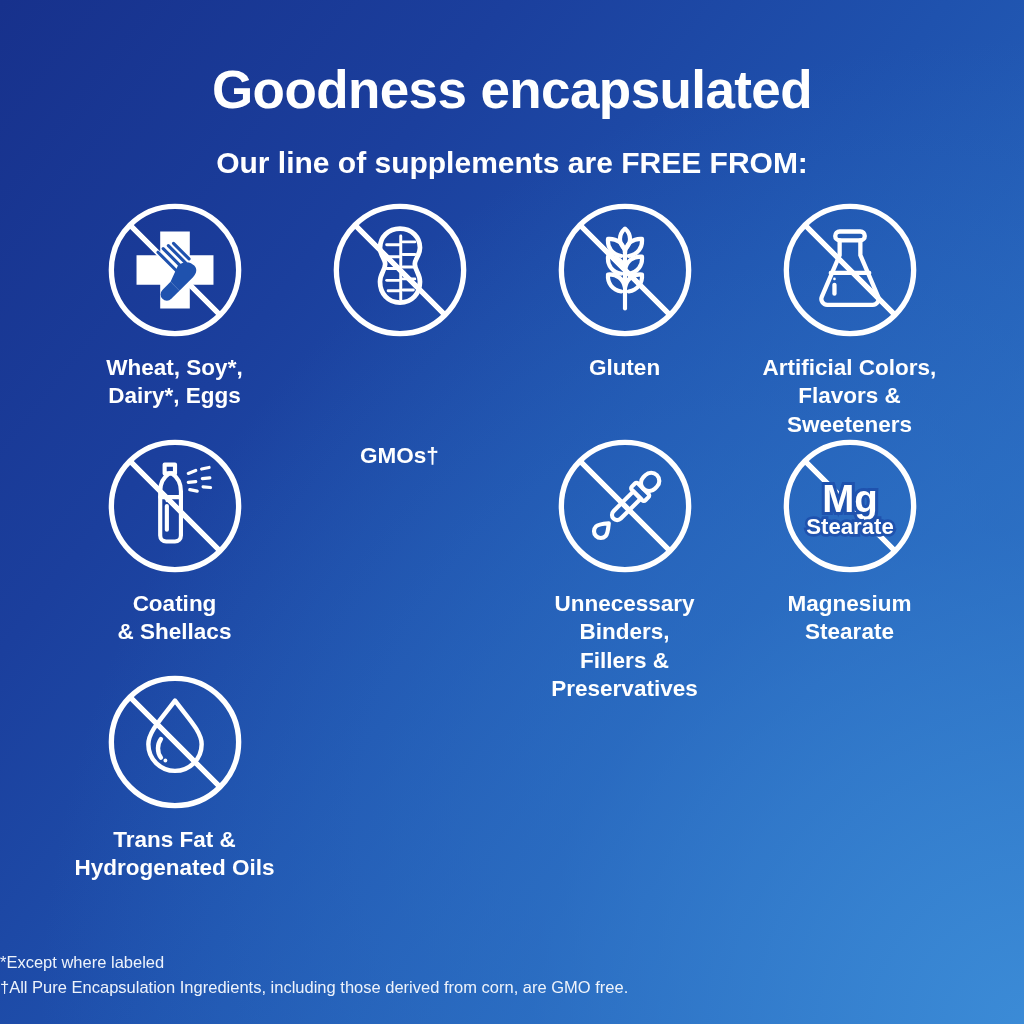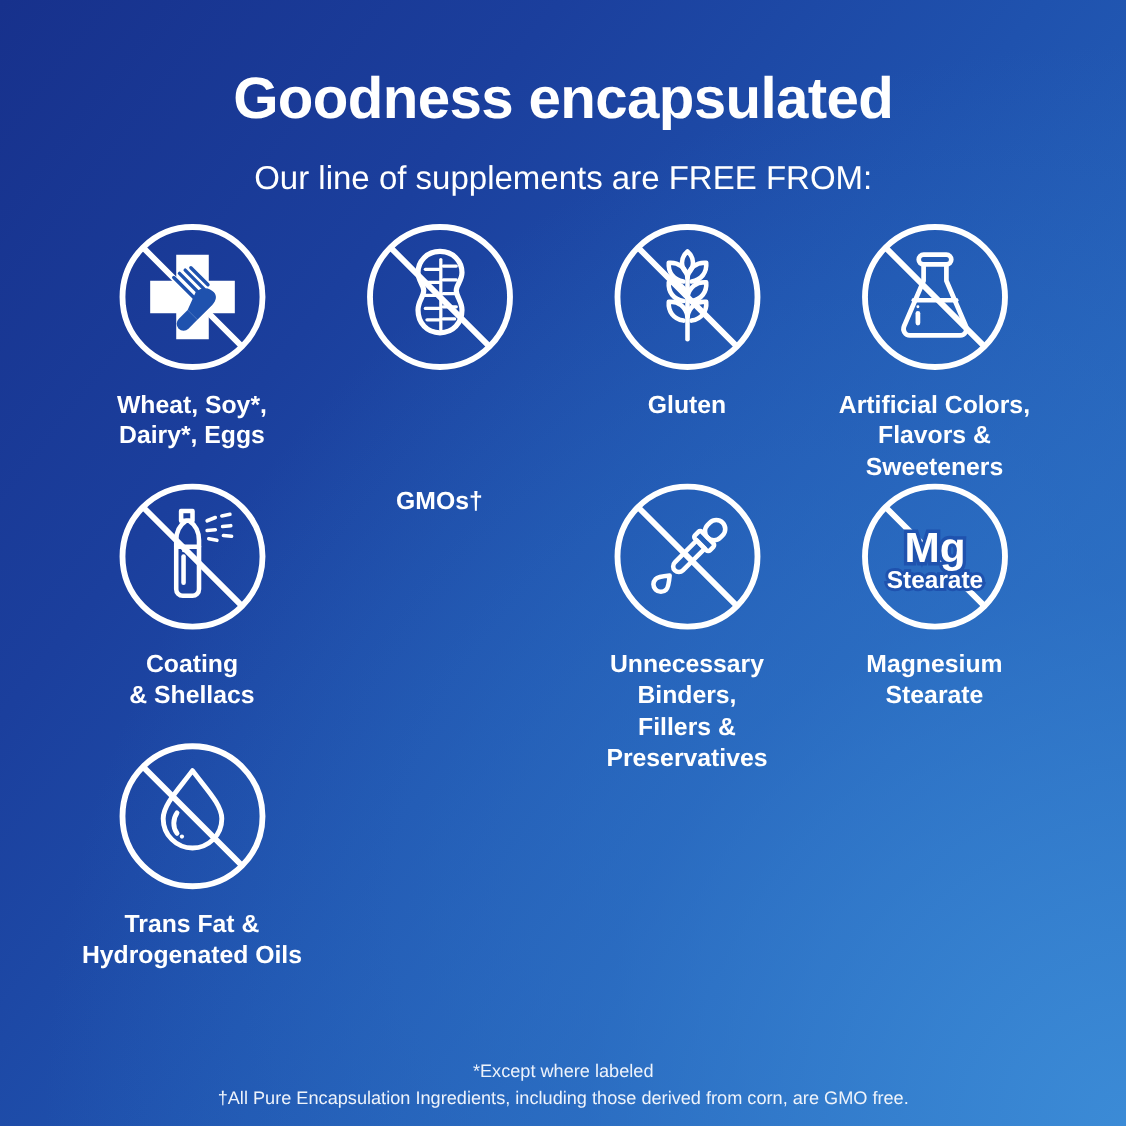--- a/index.html
+++ b/index.html
@@ -41,21 +41,21 @@
     line-height: 1.06;
     font-weight: bold;
     letter-spacing: -0.6px;
     color: #ffffff;
   }
   .subtitle {
     margin: 12px;
     padding-top: 16px;
     font-size: 30px;
     line-height: 1.1;
-    font-weight: normal;
+    font-weight: bold;
     color: #ffffff;
   }
 
   
   .grid {
     position: absolute;
     top: 196px;
     left: 62px;
     width: 900px;
     display: grid;
@@ -87,23 +87,23 @@
     font-weight: bold;
     color: #ffffff;
     white-space: pre-line;
     max-width: 290px;
   }
 
   
   .footnotes {
     position: absolute;
     left: 0;
-    bottom: 12px;
+    bottom: 24px;
     width: 100%;
-    text-align: center;
+    text-align: left;
   }
   .footnote {
     margin: 0;
     font-size: 16.5px;
     line-height: 1.52;
     font-weight: normal;
     color: #eef3fb;
   }
 </style>
 </head>

